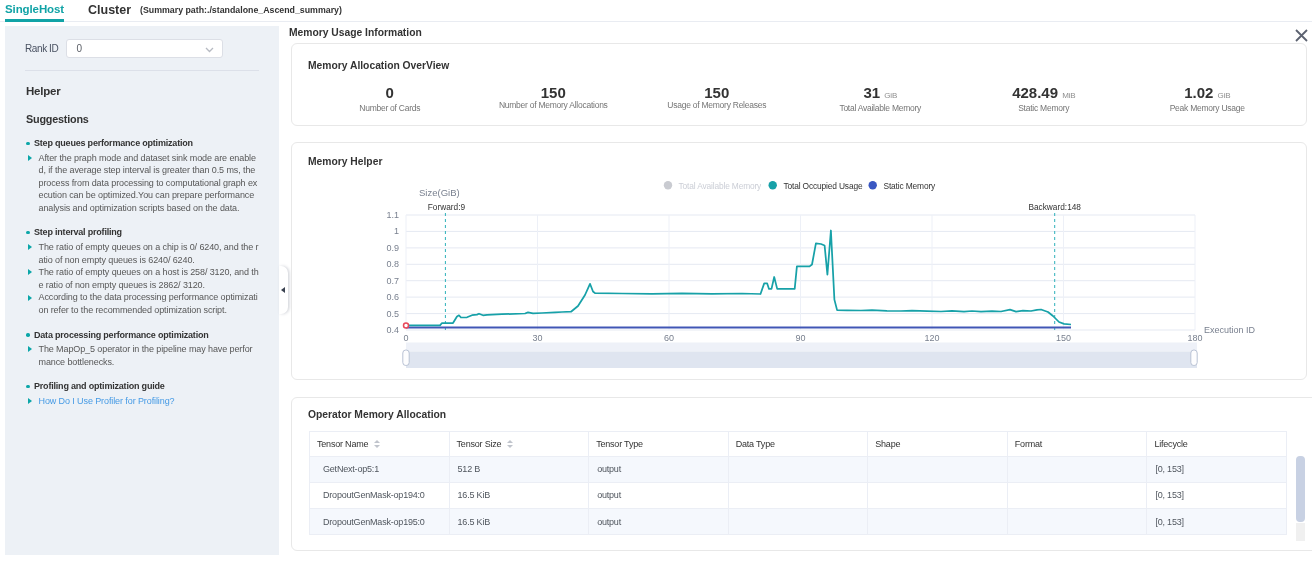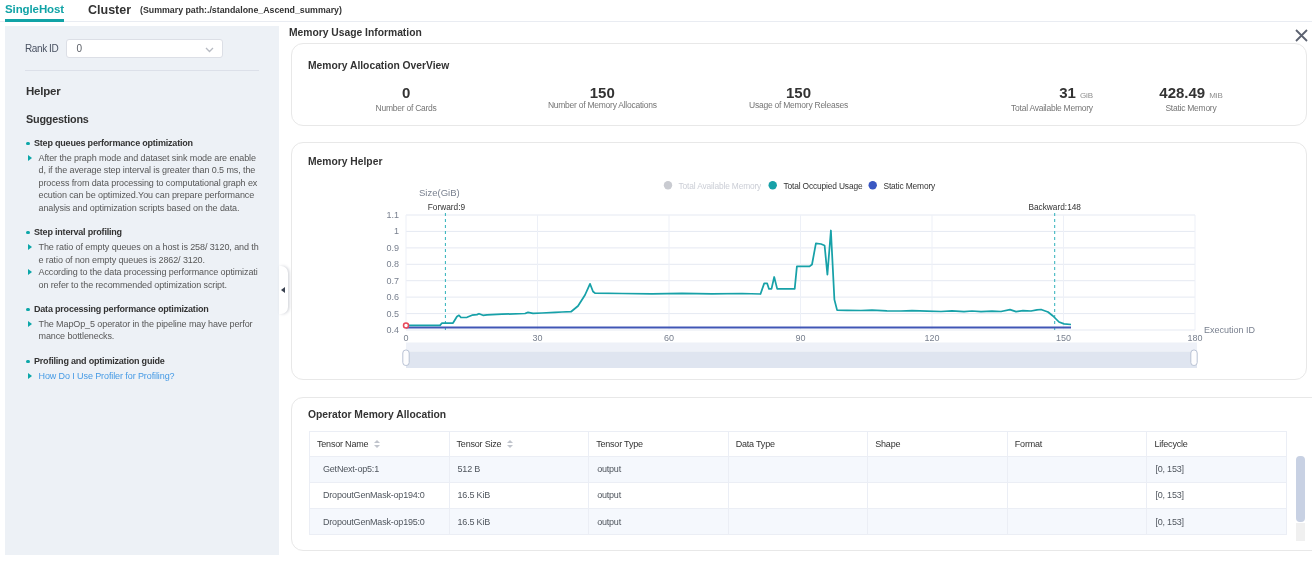--- a/index.html
+++ b/index.html
@@ -1,16 +1,16 @@
 <!DOCTYPE html>
 <html><head><meta charset="utf-8"><style>
 *{margin:0;padding:0;box-sizing:border-box}
 html,body{width:1312px;height:561px;background:#fff;font-family:"Liberation Sans",sans-serif;overflow:hidden;position:relative}
 .abs{position:absolute}
-.card{position:absolute;background:#fff;border:1px solid #e8e8e8;border-radius:12px}
+.card{position:absolute;background:#fff;border:1px solid #e8e8e8;border-radius:6px}
 .ctitle{position:absolute;left:16px;top:8px;font-size:10.3px;font-weight:bold;color:#333}
 </style></head>
 <body>
 
 <div class="abs" style="left:0;top:20.5px;width:1312px;height:1px;background:#e9ecf2"></div>
 <div class="abs" style="left:5px;top:2.5px;font-size:11.5px;font-weight:bold;color:#11a3a6;letter-spacing:-0.1px">SingleHost</div>
 <div class="abs" style="left:5px;top:19px;width:59px;height:2.5px;background:#11a3a6"></div>
 <div class="abs" style="left:88px;top:2.5px;font-size:12.5px;font-weight:bold;color:#333">Cluster</div>
 <div class="abs" style="left:140px;top:4.5px;font-size:8.8px;font-weight:bold;color:#333">(Summary path:./standalone_Ascend_summary)</div>
 
@@ -23,20 +23,21 @@
     </svg>
 </div>
 <div class="abs" style="left:25px;top:70px;width:234px;height:1px;background:#dce0e9"></div>
 <div class="abs" style="left:26px;top:84.5px;font-size:11.5px;letter-spacing:-0.2px;font-weight:bold;color:#333">Helper</div>
 <div class="abs" style="left:26px;top:113px;font-size:10.8px;letter-spacing:-0.2px;font-weight:bold;color:#333">Suggestions</div>
 
 <div class="abs" style="left:26px;top:137px;font-size:9px;letter-spacing:-0.1px;color:#575757;line-height:12.6px">
   <div class="sh">Step queues performance optimization</div>
   <div class="si">After the praph mode and dataset sink mode are enable<br>d, if the average step interval is greater than 0.5 ms, the<br>process from data processing to computational graph ex<br>ecution can be optimized.You can prepare performance<br>analysis and optimization scripts based on the data.</div>
   <div class="sh">Step interval profiling</div>
+  <div class="si">The ratio of empty queues on a chip is 0/ 6240, and the r<br>atio of non empty queues is 6240/ 6240.</div>
   <div class="si">The ratio of empty queues on a host is 258/ 3120, and th<br>e ratio of non empty queues is 2862/ 3120.</div>
   <div class="si">According to the data processing performance optimizati<br>on refer to the recommended optimization script.</div>
   <div class="sh">Data processing performance optimization</div>
   <div class="si">The MapOp_5 operator in the pipeline may have perfor<br>mance bottlenecks.</div>
   <div class="sh">Profiling and optimization guide</div>
   <div class="si" style="color:#459ae5">How Do I Use Profiler for Profiling?</div>
 </div>
 <style>
 .sh{position:relative;font-size:9px;letter-spacing:-0.2px;font-weight:bold;color:#333;padding-left:8px;margin-top:12px;margin-bottom:2.5px;line-height:12px;white-space:nowrap}
 .sh:first-child{margin-top:0}
@@ -61,27 +62,31 @@
         <div style="font-size:8.5px;letter-spacing:-0.25px;color:#757575;margin-top:-2px">Number of Cards</div>
       </div>
     <div style="flex:1;text-align:center">
         <div style="font-size:15px;font-weight:bold;color:#333;line-height:16.5px">150</div>
         <div style="font-size:8.5px;letter-spacing:-0.25px;color:#757575;margin-top:-2px">Number of Memory Allocations</div>
       </div>
     <div style="flex:1;text-align:center">
         <div style="font-size:15px;font-weight:bold;color:#333;line-height:16.5px">150</div>
         <div style="font-size:8.5px;letter-spacing:-0.25px;color:#757575;margin-top:-2px">Usage of Memory Releases</div>
       </div>
-    <div style="flex:1;text-align:right">
+    <div style="flex:1;text-align:center">
         <div style="font-size:15px;font-weight:bold;color:#333;line-height:16.5px">31 <span style="font-size:8px;font-weight:normal;letter-spacing:-0.2px;color:#8e8e8e">GiB</span></div>
         <div style="font-size:8.5px;letter-spacing:-0.25px;color:#757575;margin-top:-2px">Total Available Memory</div>
       </div>
     <div style="flex:1;text-align:center">
         <div style="font-size:15px;font-weight:bold;color:#333;line-height:16.5px">428.49 <span style="font-size:8px;font-weight:normal;letter-spacing:-0.2px;color:#8e8e8e">MiB</span></div>
         <div style="font-size:8.5px;letter-spacing:-0.25px;color:#757575;margin-top:-2px">Static Memory</div>
+      </div>
+    <div style="flex:1;text-align:center">
+        <div style="font-size:15px;font-weight:bold;color:#333;line-height:16.5px">1.02 <span style="font-size:8px;font-weight:normal;letter-spacing:-0.2px;color:#8e8e8e">GiB</span></div>
+        <div style="font-size:8.5px;letter-spacing:-0.25px;color:#757575;margin-top:-2px">Peak Memory Usage</div>
       </div>
   </div>
 </div>
 
 <div class="card" style="left:291px;top:142px;width:1016px;height:238px">
   <div class="ctitle" style="top:12.5px">Memory Helper</div>
   <svg style="position:absolute;left:0;top:4px" width="1016" height="234" viewBox="0 0 1016 234">
 <path d="M114 183 H903" stroke="#e5e9f2" stroke-width="1"></path>
       <path d="M114 166.6 H903" stroke="#e5e9f2" stroke-width="1"></path>
       <path d="M114 150.1 H903" stroke="#e5e9f2" stroke-width="1"></path>

